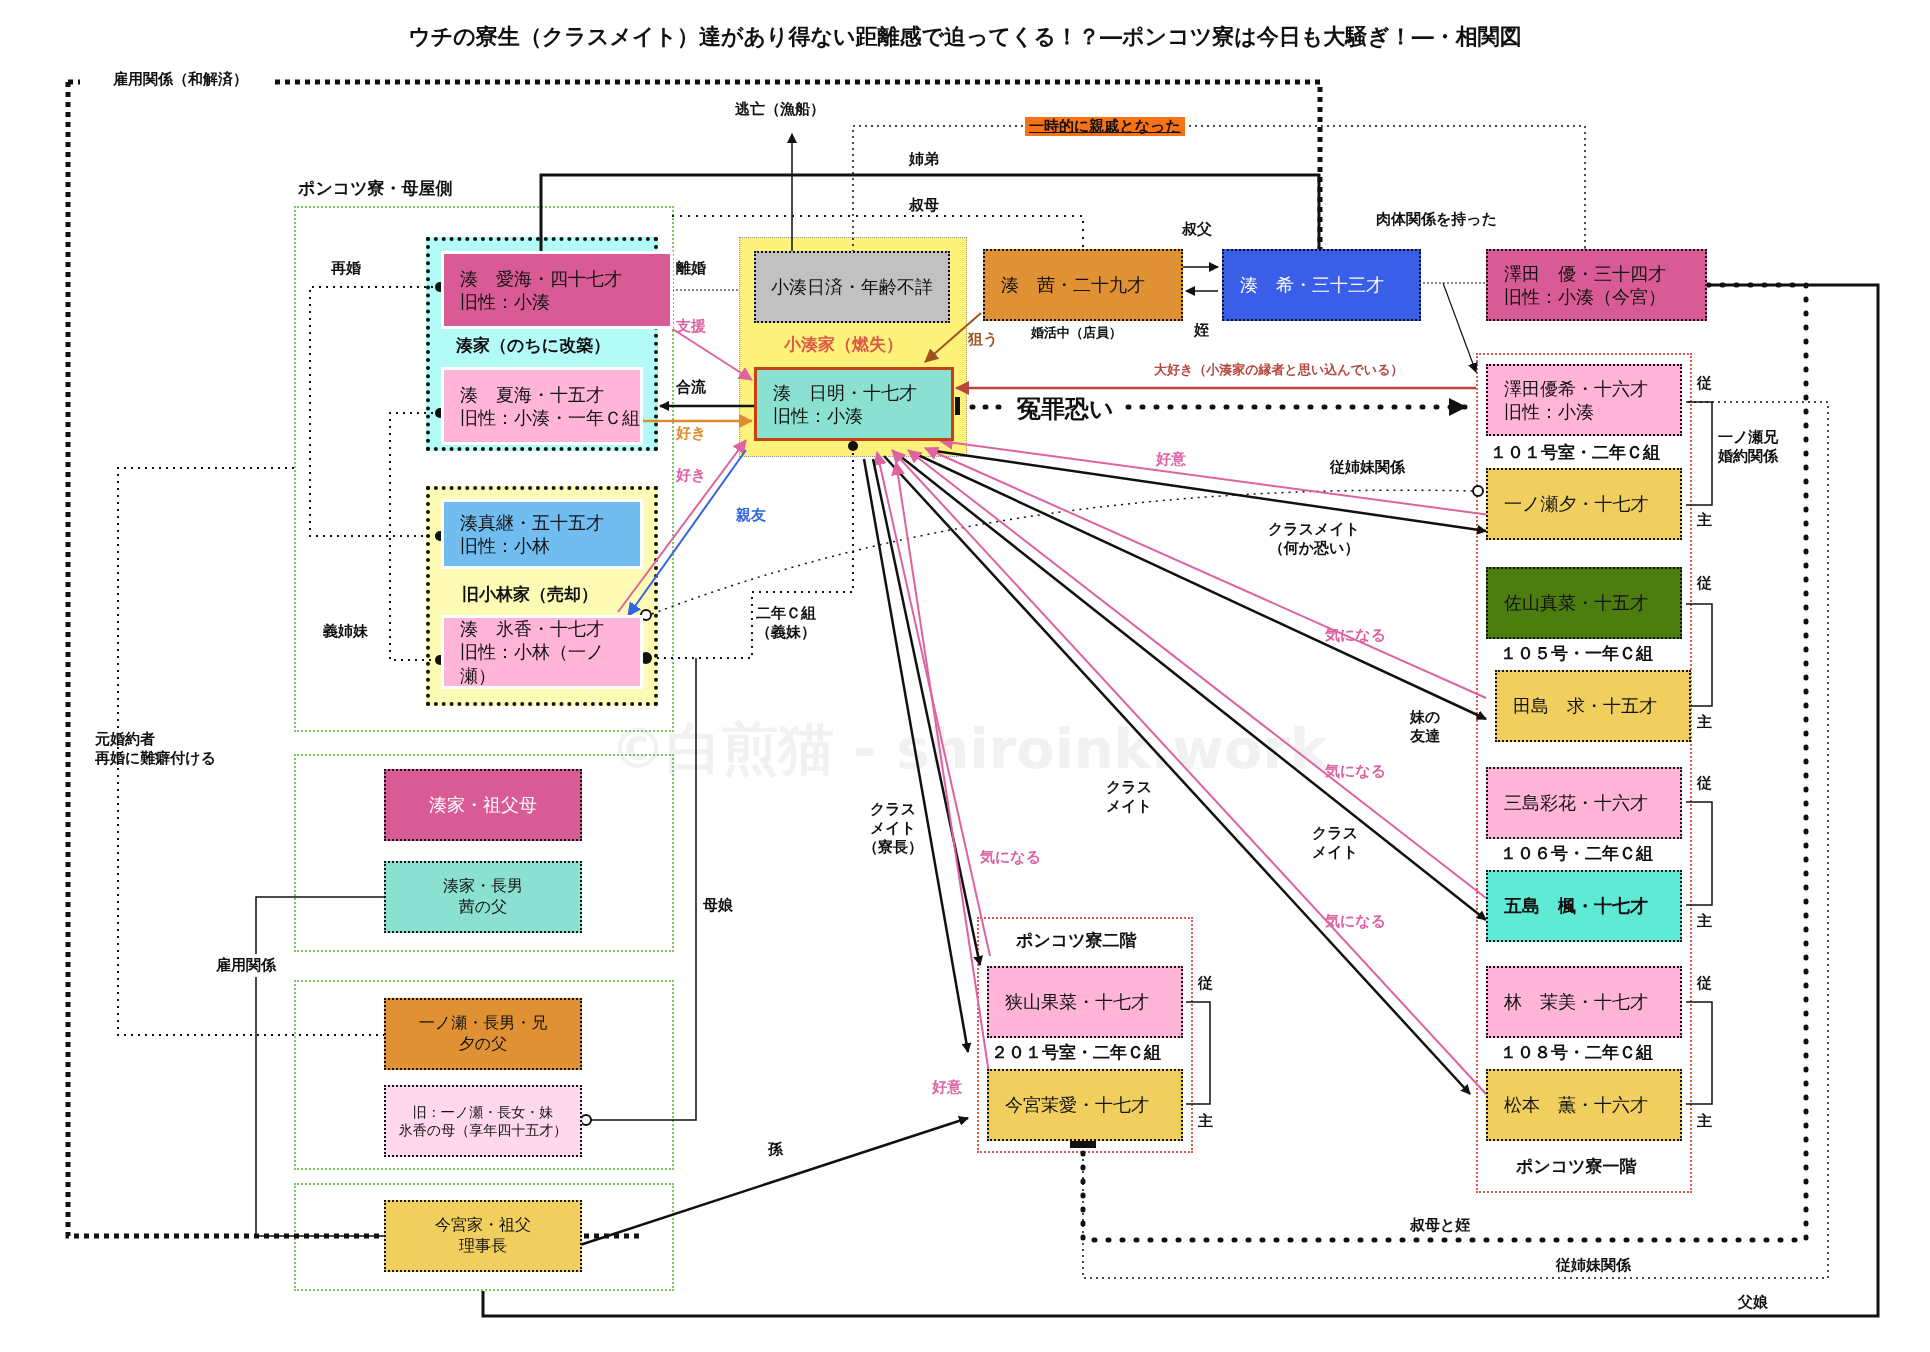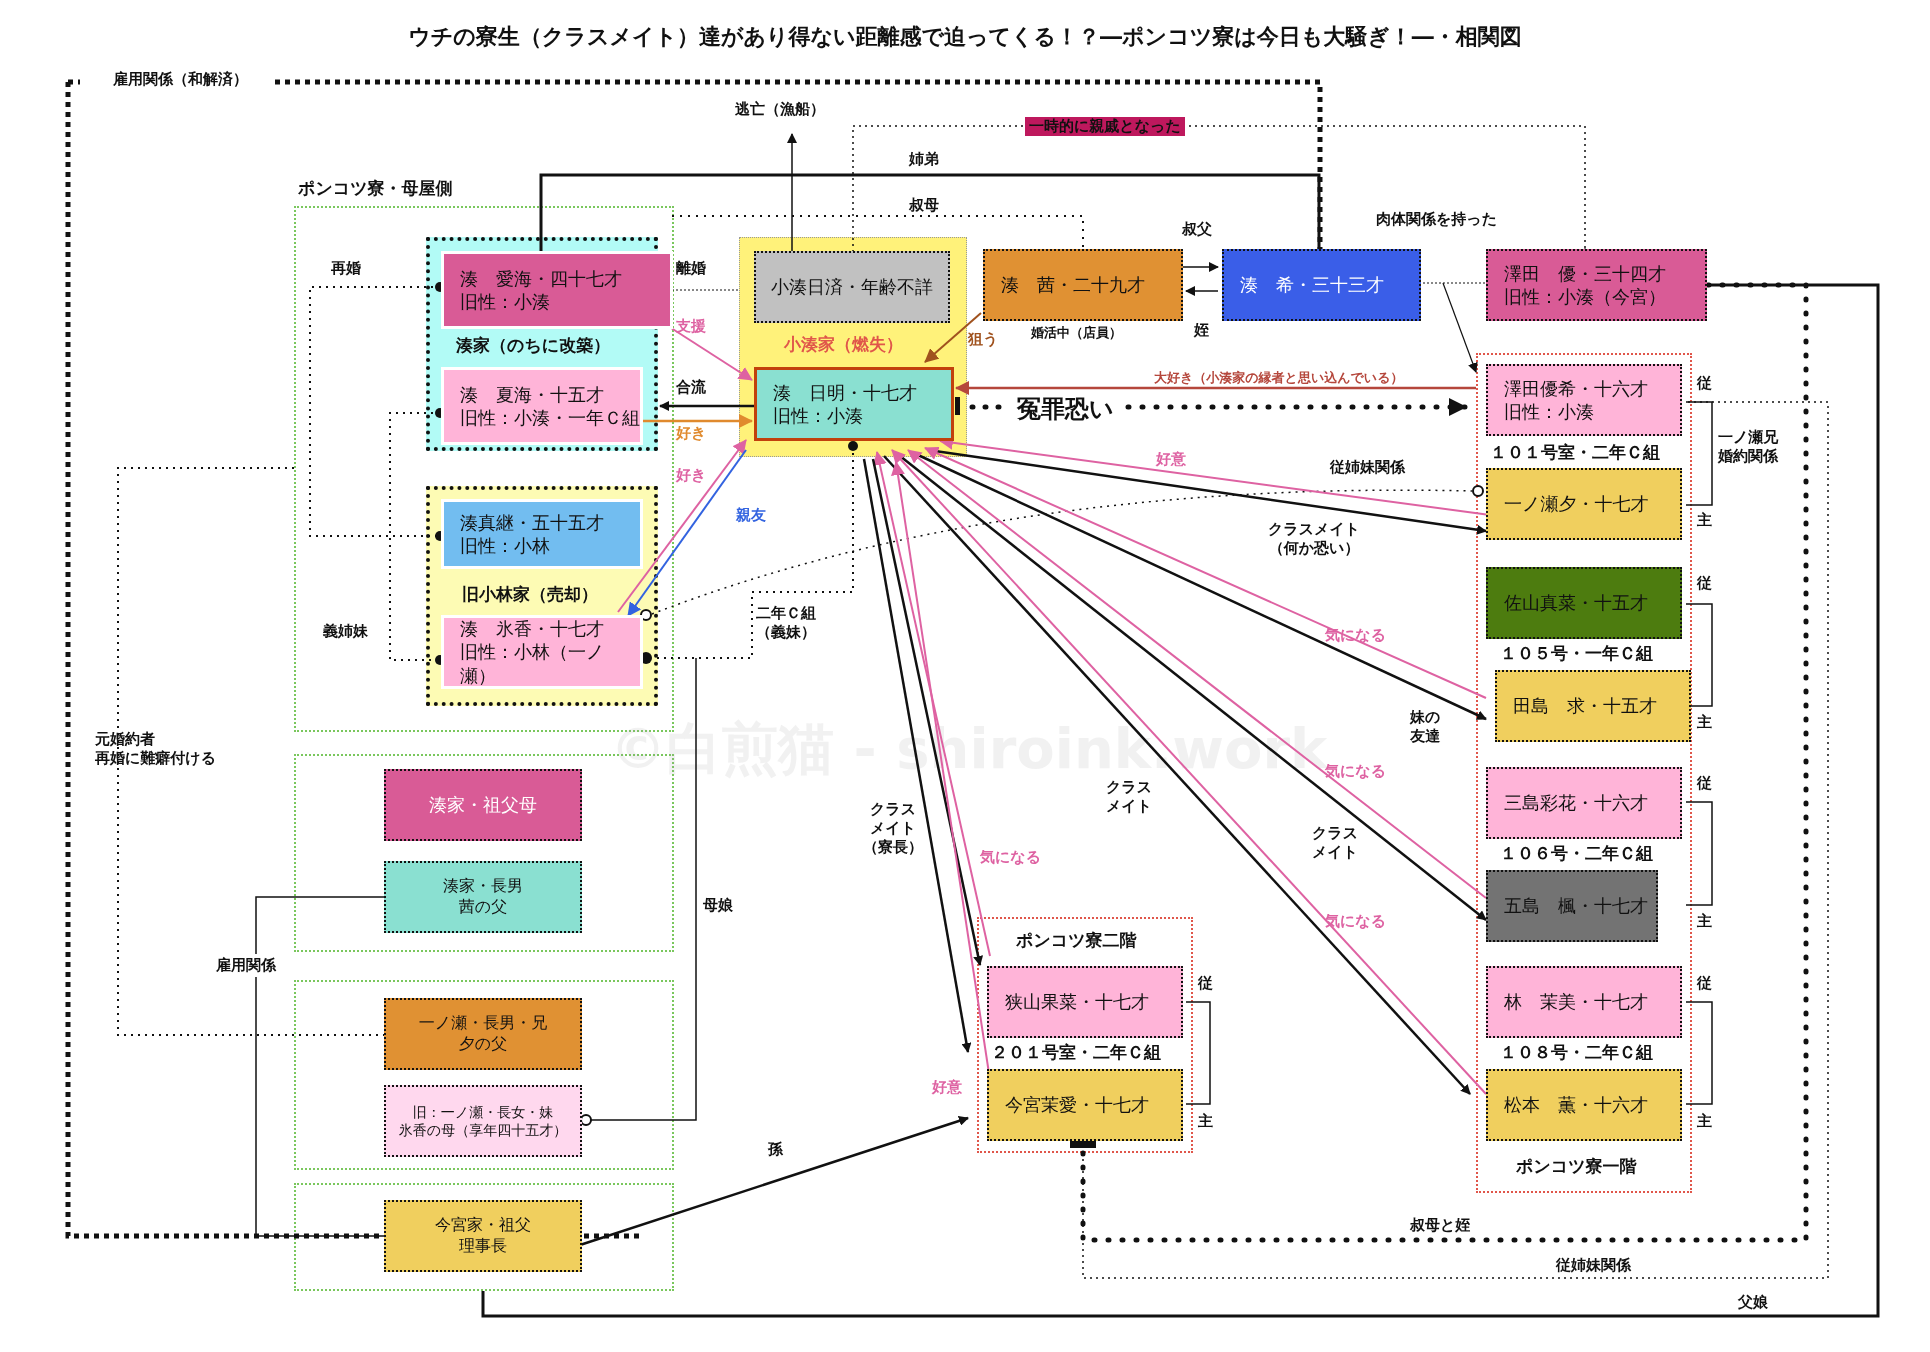--- a/index.html
+++ b/index.html
@@ -215,21 +215,21 @@
 </div>
 <div class="node dot" style="left:1486px;top:567px;width:196px;height:72px;background:#4d7c0f;">
   <span>佐山真菜・十五才</span>
 </div>
 <div class="node dot" style="left:1486px;top:670px;width:196px;height:72px;background:#f0cf5e;margin-left:9px;">
   <span>田島　求・十五才</span>
 </div>
 <div class="node dot" style="left:1486px;top:767px;width:196px;height:72px;background:#ffb4d8;">
   <span>三島彩花・十六才</span>
 </div>
-<div class="node dot" style="left:1486px;top:870px;width:172px;height:72px;background:#737373;">
+<div class="node dot" style="left:1486px;top:870px;width:196px;height:72px;background:#5eead4;font-weight:bold;">
   <span>五島　楓・十七才</span>
 </div>
 <div class="node dot" style="left:1486px;top:966px;width:196px;height:72px;background:#ffb4d8;">
   <span>林　茉美・十七才</span>
 </div>
 <div class="node dot" style="left:1486px;top:1069px;width:196px;height:72px;background:#f0cf5e;">
   <span>松本　薫・十六才</span>
 </div>
 
 <div class="node dot" style="left:987px;top:966px;width:196px;height:72px;background:#ffb4d8;">
@@ -267,36 +267,36 @@
 <div class="lbl md" style="left:1516px;top:1156px;">ポンコツ寮一階</div>
 
 <div class="lbl md" style="left:1490px;top:442px;">１０１号室・二年Ｃ組</div>
 <div class="lbl md" style="left:1500px;top:643px;">１０５号・一年Ｃ組</div>
 <div class="lbl md" style="left:1500px;top:843px;">１０６号・二年Ｃ組</div>
 <div class="lbl md" style="left:1500px;top:1042px;">１０８号・二年Ｃ組</div>
 <div class="lbl md" style="left:991px;top:1042px;">２０１号室・二年Ｃ組</div>
 
 <div class="lbl sm" style="left:110px;top:70px;background:#fff;padding:0 3px;">雇用関係（和解済）</div>
 <div class="lbl sm" style="left:735px;top:100px;">逃亡（漁船）</div>
-<div class="lbl sm" style="left:1025px;top:117px;background:#be185d;padding:0 4px;">一時的に親戚となった</div>
+<div class="lbl sm" style="left:1025px;top:117px;background:#f97316;padding:0 4px;text-decoration:underline;">一時的に親戚となった</div>
 <div class="lbl sm" style="left:909px;top:150px;">姉弟</div>
 <div class="lbl sm" style="left:909px;top:196px;">叔母</div>
 <div class="lbl sm" style="left:1182px;top:220px;">叔父</div>
 <div class="lbl sm" style="left:1194px;top:321px;">姪</div>
 <div class="lbl" style="left:1031px;top:325px;font-size:13px;">婚活中（店員）</div>
 <div class="lbl sm" style="left:1376px;top:210px;">肉体関係を持った</div>
 <div class="lbl sm" style="left:331px;top:259px;">再婚</div>
 <div class="lbl sm" style="left:676px;top:259px;">離婚</div>
 <div class="lbl sm" style="left:676px;top:317px;color:#de62a2;">支援</div>
 <div class="lbl sm" style="left:676px;top:378px;">合流</div>
 <div class="lbl sm" style="left:676px;top:424px;color:#e08a2e;">好き</div>
 <div class="lbl sm" style="left:676px;top:466px;color:#de62a2;">好き</div>
 <div class="lbl sm" style="left:736px;top:506px;color:#3263e0;">親友</div>
 <div class="lbl sm" style="left:968px;top:330px;color:#a0521e;">狙う</div>
-<div class="lbl" style="left:1154px;top:362px;font-size:13px;color:#b5473c;margin-top:8px;">大好き（小湊家の縁者と思い込んでいる）</div>
+<div class="lbl" style="left:1154px;top:362px;font-size:13px;color:#b5473c;">大好き（小湊家の縁者と思い込んでいる）</div>
 <div class="lbl big" style="left:1017px;top:394px;">冤罪恐い</div>
 <div class="lbl sm" style="left:1156px;top:450px;color:#de62a2;">好意</div>
 <div class="lbl sm" style="left:1330px;top:458px;">従姉妹関係</div>
 <div class="lbl sm c" style="left:1268px;top:520px;">
   <div>クラスメイト</div>
   <div>（何か恐い）</div>
 </div>
 <div class="lbl sm" style="left:1325px;top:626px;color:#de62a2;">気になる</div>
 <div class="lbl sm" style="left:1325px;top:762px;color:#de62a2;">気になる</div>
 <div class="lbl sm" style="left:1325px;top:912px;color:#de62a2;">気になる</div>

